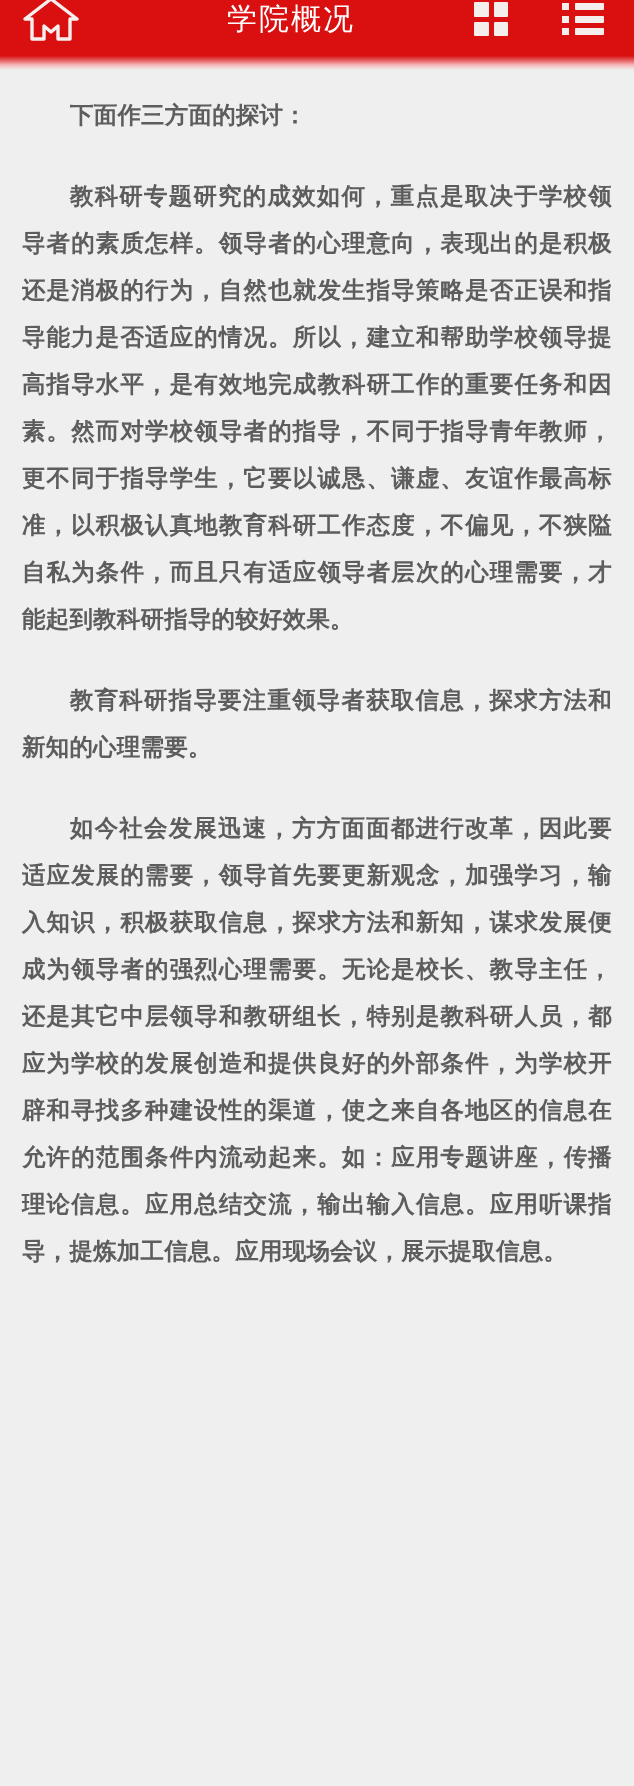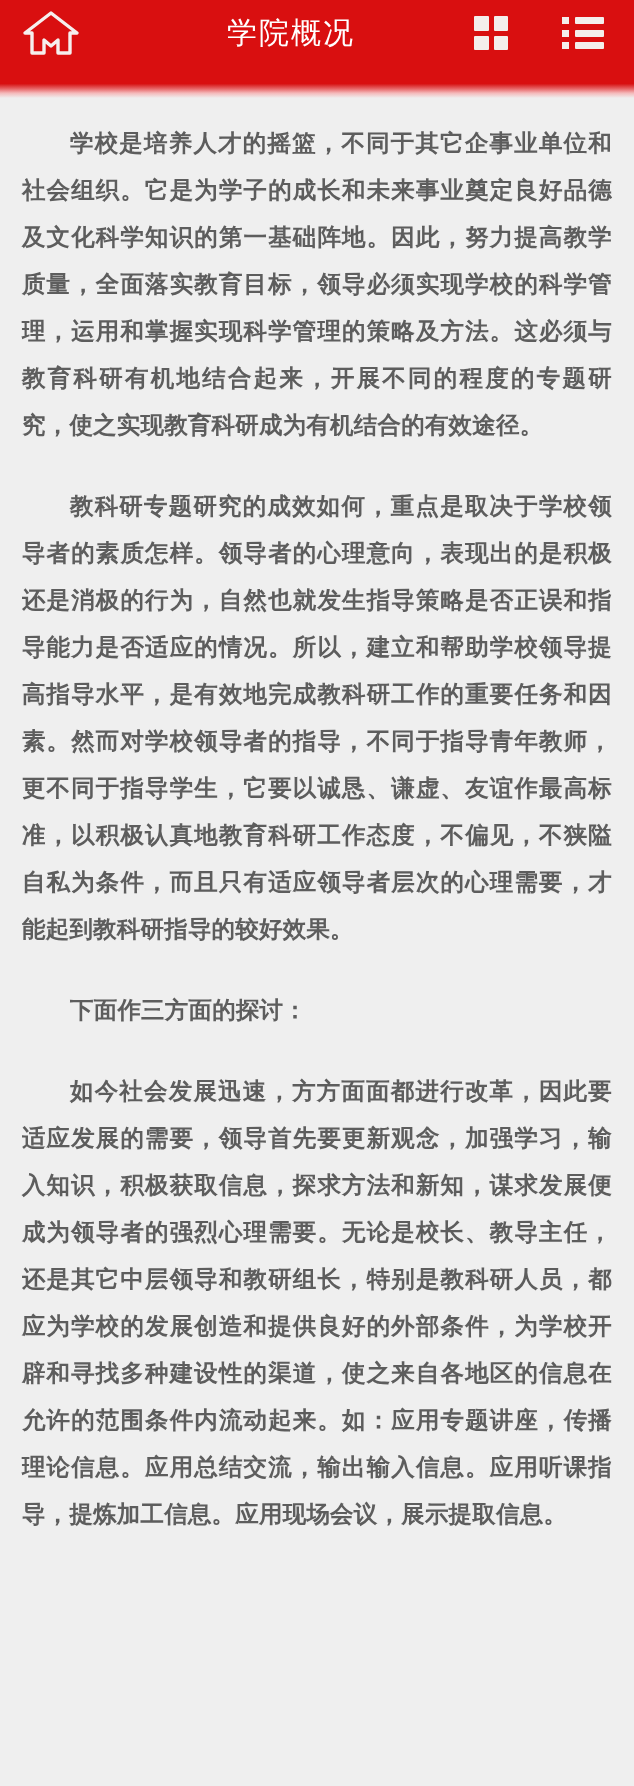--- a/index.html
+++ b/index.html
@@ -6,21 +6,21 @@
   html, body {
     width:634px;
     background:#efefef;
     font-family:"DejaVu Sans","Liberation Sans",sans-serif;
   }
   body { width:634px; min-height:1786px; position:relative; }
 
   
   #app-header {
     position:relative;
-    height:84px;
+    height:56px;
     background:#d90f10;
     display:flex;
     align-items:center;
     padding:0 24px 18px 22px;
   }
   #app-header::after{
     content:"";
     position:absolute;
     left:0; right:0; bottom:-14px;
     height:14px;
@@ -103,17 +103,17 @@
       </span>
       <span class="row">
         <span class="dot"></span>
         <span class="bar"></span>
       </span>
     </span>
   </div>
 </div>
 
 <div id="article">
-  <p class="para">学校是培养人才的摇篮，不同于其它企事业单位和社会组织。它是为学子的成长和未来事业奠定良好品德及文化科学知识的第一基础阵地。因此，努力提高教学质量，全面落实教育目标，领导必须实现学校的科学管理，运用和掌握实现科学管理的策略及方法。这必须与教育科研有机地结合起来，开展不同的程度的专题研究，使之实现教育科研成为有机结合的有效途径。</p>
+  <p class="para">下面作三方面的探讨：</p>
   <p class="para">教科研专题研究的成效如何，重点是取决于学校领导者的素质怎样。领导者的心理意向，表现出的是积极还是消极的行为，自然也就发生指导策略是否正误和指导能力是否适应的情况。所以，建立和帮助学校领导提高指导水平，是有效地完成教科研工作的重要任务和因素。然而对学校领导者的指导，不同于指导青年教师，更不同于指导学生，它要以诚恳、谦虚、友谊作最高标准，以积极认真地教育科研工作态度，不偏见，不狭隘自私为条件，而且只有适应领导者层次的心理需要，才能起到教科研指导的较好效果。</p>
-  <p class="para">下面作三方面的探讨：</p>
+  <p class="para">教育科研指导要注重领导者获取信息，探求方法和新知的心理需要。</p>
   <p class="para">如今社会发展迅速，方方面面都进行改革，因此要适应发展的需要，领导首先要更新观念，加强学习，输入知识，积极获取信息，探求方法和新知，谋求发展便成为领导者的强烈心理需要。无论是校长、教导主任，还是其它中层领导和教研组长，特别是教科研人员，都应为学校的发展创造和提供良好的外部条件，为学校开辟和寻找多种建设性的渠道，使之来自各地区的信息在允许的范围条件内流动起来。如：应用专题讲座，传播理论信息。应用总结交流，输出输入信息。应用听课指导，提炼加工信息。应用现场会议，展示提取信息。</p>
 </div>
 
 </body></html>

